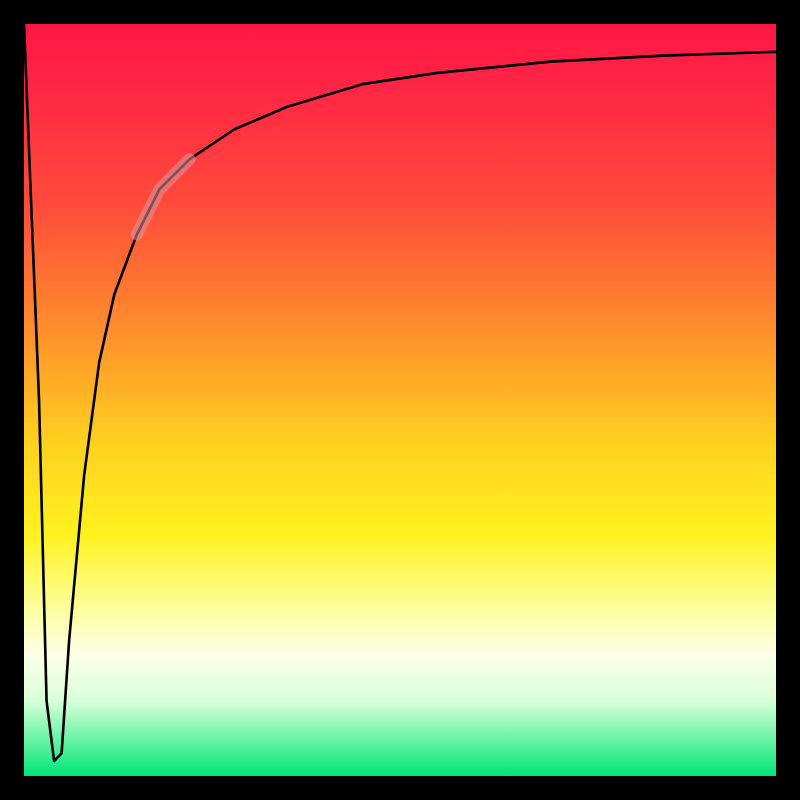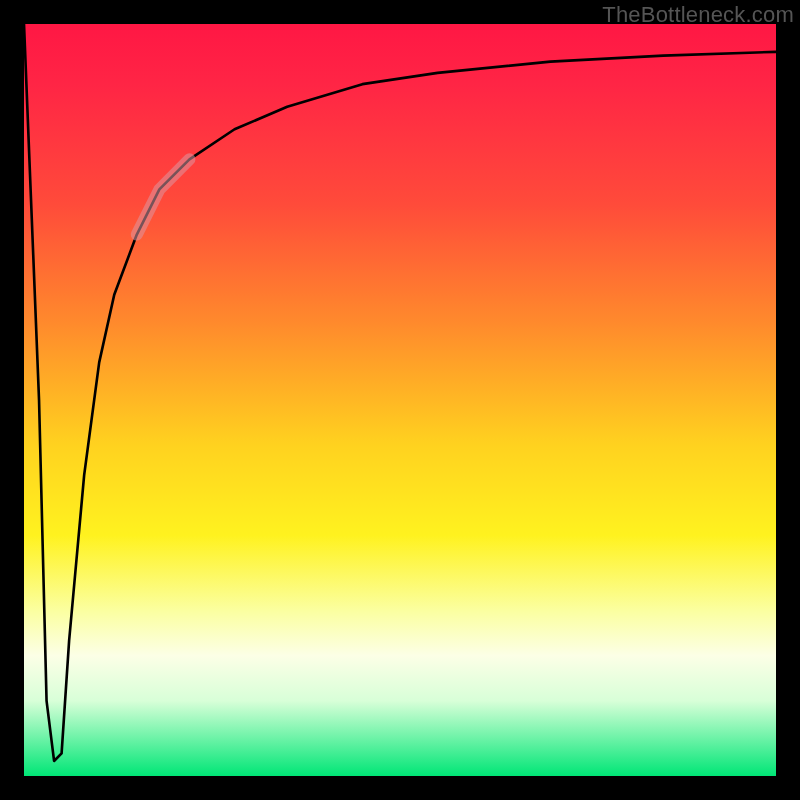--- a/index.html
+++ b/index.html
@@ -53,21 +53,20 @@
     font-weight: 500;
     color: #555;
     letter-spacing: 0.2px;
     user-select: none;
   }
 </style>
 </head>
 <body>
 
 <div class="frame">
-  <span class="watermark">TheBottleneck.com</span>
 
   <div class="plot">
     <div class="gradient"></div>
 
     <svg class="curve" viewBox="0 0 100 100" preserveAspectRatio="none">
       <path id="curve-path" fill="none" stroke="#000" stroke-width="0.35" stroke-linejoin="round" stroke-linecap="round" d="M0.00 0.00 L2.00 50.00 L3.00 90.00 L4.00 98.00 L5.00 97.00 L6.00 82.00 L8.00 60.00 L10.00 45.00 L12.00 36.00 L15.00 28.00 L18.00 22.00 L22.00 18.00 L28.00 14.00 L35.00 11.00 L45.00 8.00 L55.00 6.50 L70.00 5.00 L85.00 4.20 L100.00 3.70"></path>
       <path id="highlight-path" fill="none" stroke="rgba(220,150,160,0.55)" stroke-width="1.6" stroke-linecap="round" d="M15.00 28.00 L18.00 22.00 L22.00 18.00"></path>
     </svg>
   </div>
 </div>

